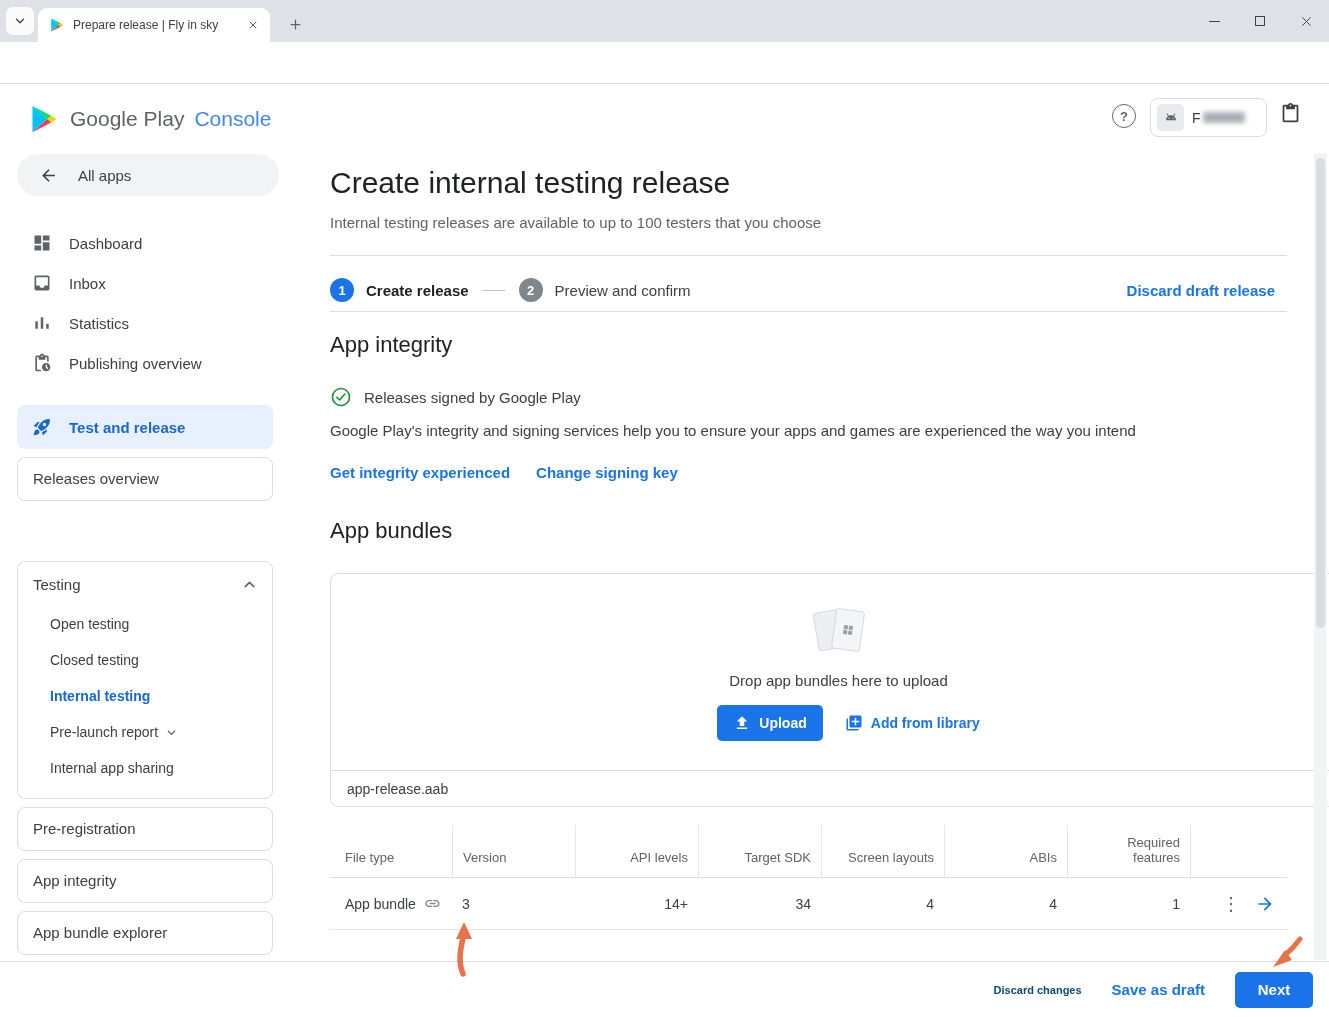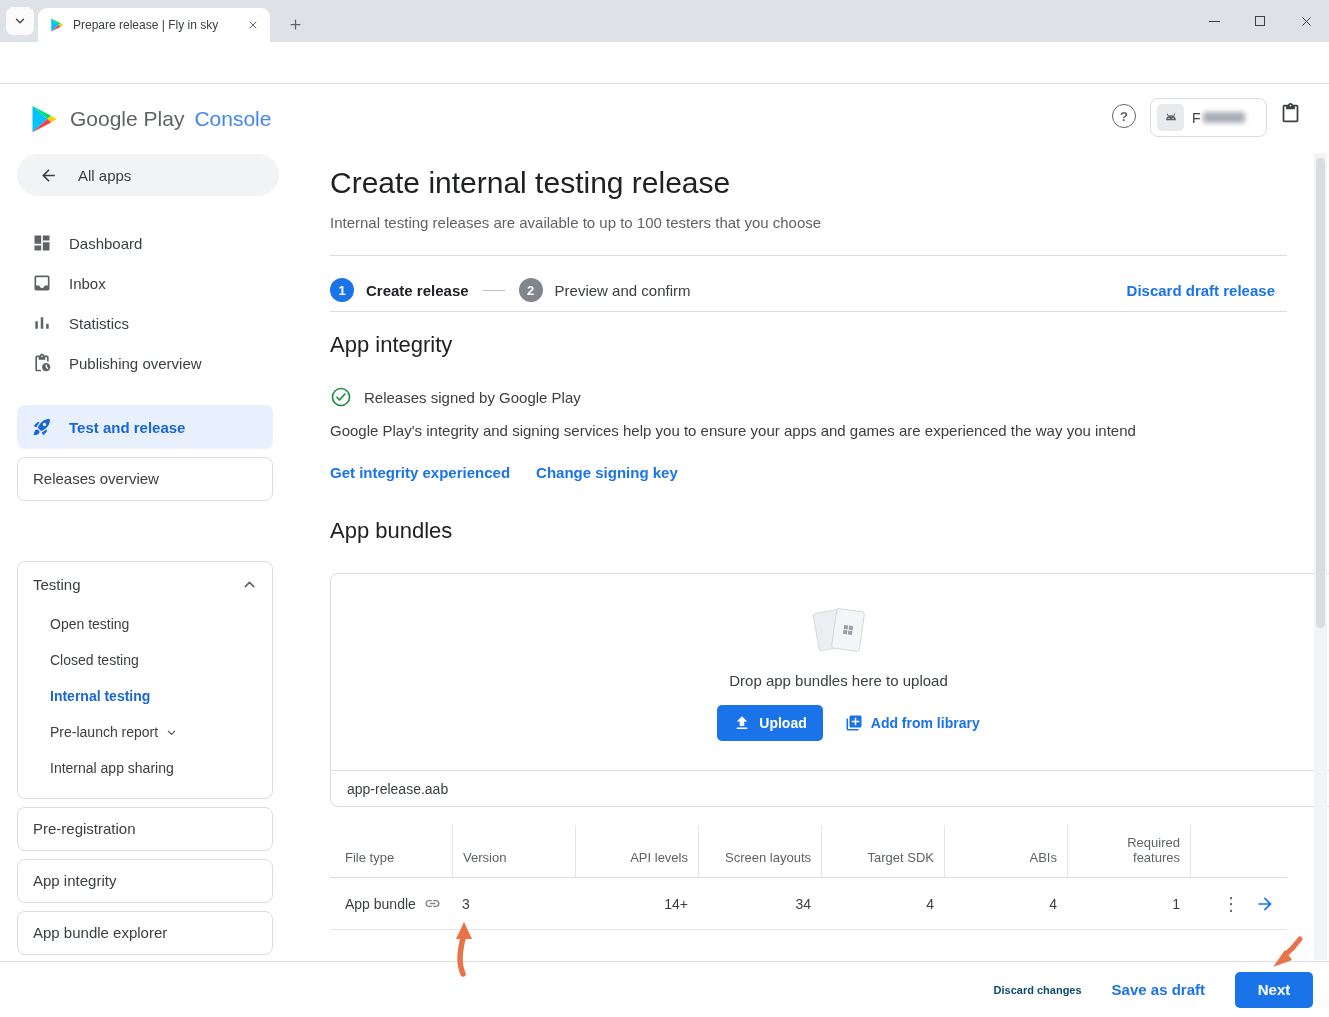--- a/index.html
+++ b/index.html
@@ -387,22 +387,22 @@
           </svg>
       </span>
     </div>
   </div>
 
   <div class="table">
     <div class="thead">
       <div class="th c0">File type</div>
       <div class="th c1">Version</div>
       <div class="th c2 num">API levels</div>
+      <div class="th c3 num">Target SDK</div>
       <div class="th c4 num">Screen layouts</div>
-      <div class="th c3 num">Target SDK</div>
       <div class="th c5 num">ABIs</div>
       <div class="th c6 num">Required features</div>
       <div class="th c7"></div>
     </div>
     <div class="trow">
       <div class="td c0">
         <span>App bundle</span>
         <svg width="17" height="17" viewBox="0 0 24 24" fill="#80868b">
             <path d="M3.9 12c0-1.71 1.39-3.1 3.1-3.1h4V7H7c-2.76 0-5 2.24-5 5s2.24 5 5 5h4v-1.9H7c-1.71 0-3.1-1.39-3.1-3.1zM8 13h8v-2H8v2zm9-6h-4v1.9h4c1.71 0 3.1 1.39 3.1 3.1s-1.39 3.1-3.1 3.1h-4V17h4c2.76 0 5-2.24 5-5s-2.24-5-5-5z"></path>
           </svg>

